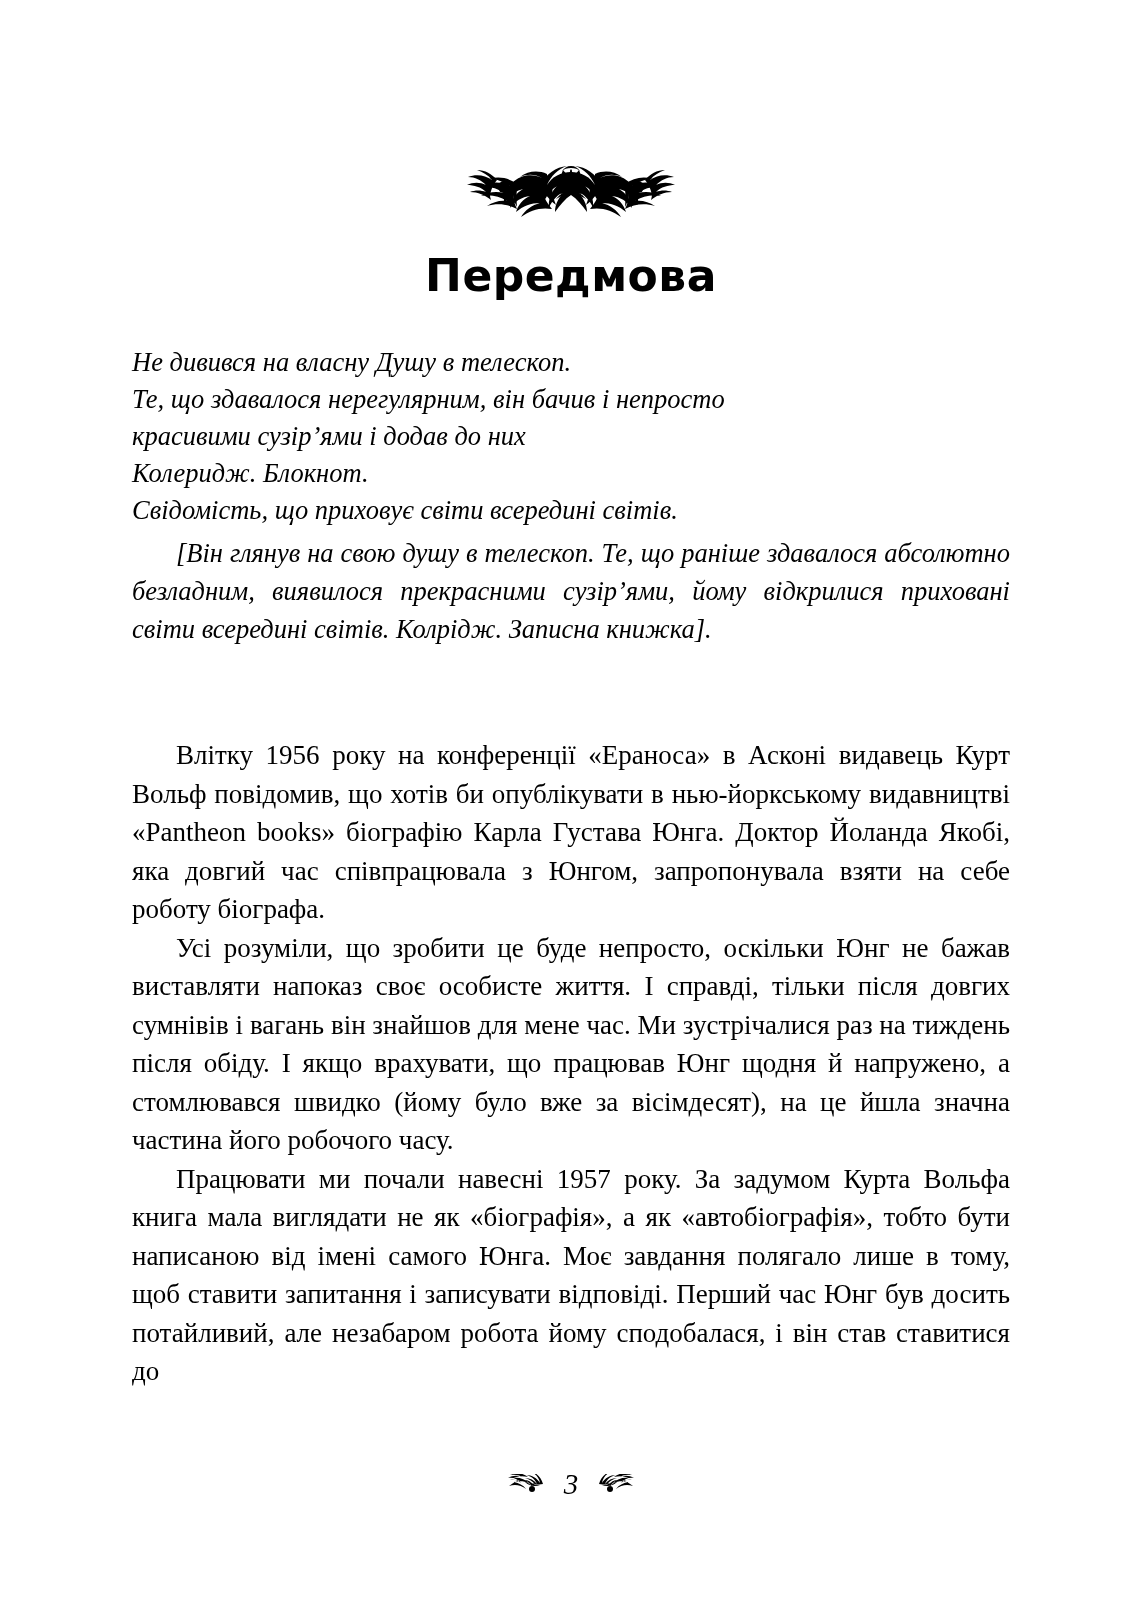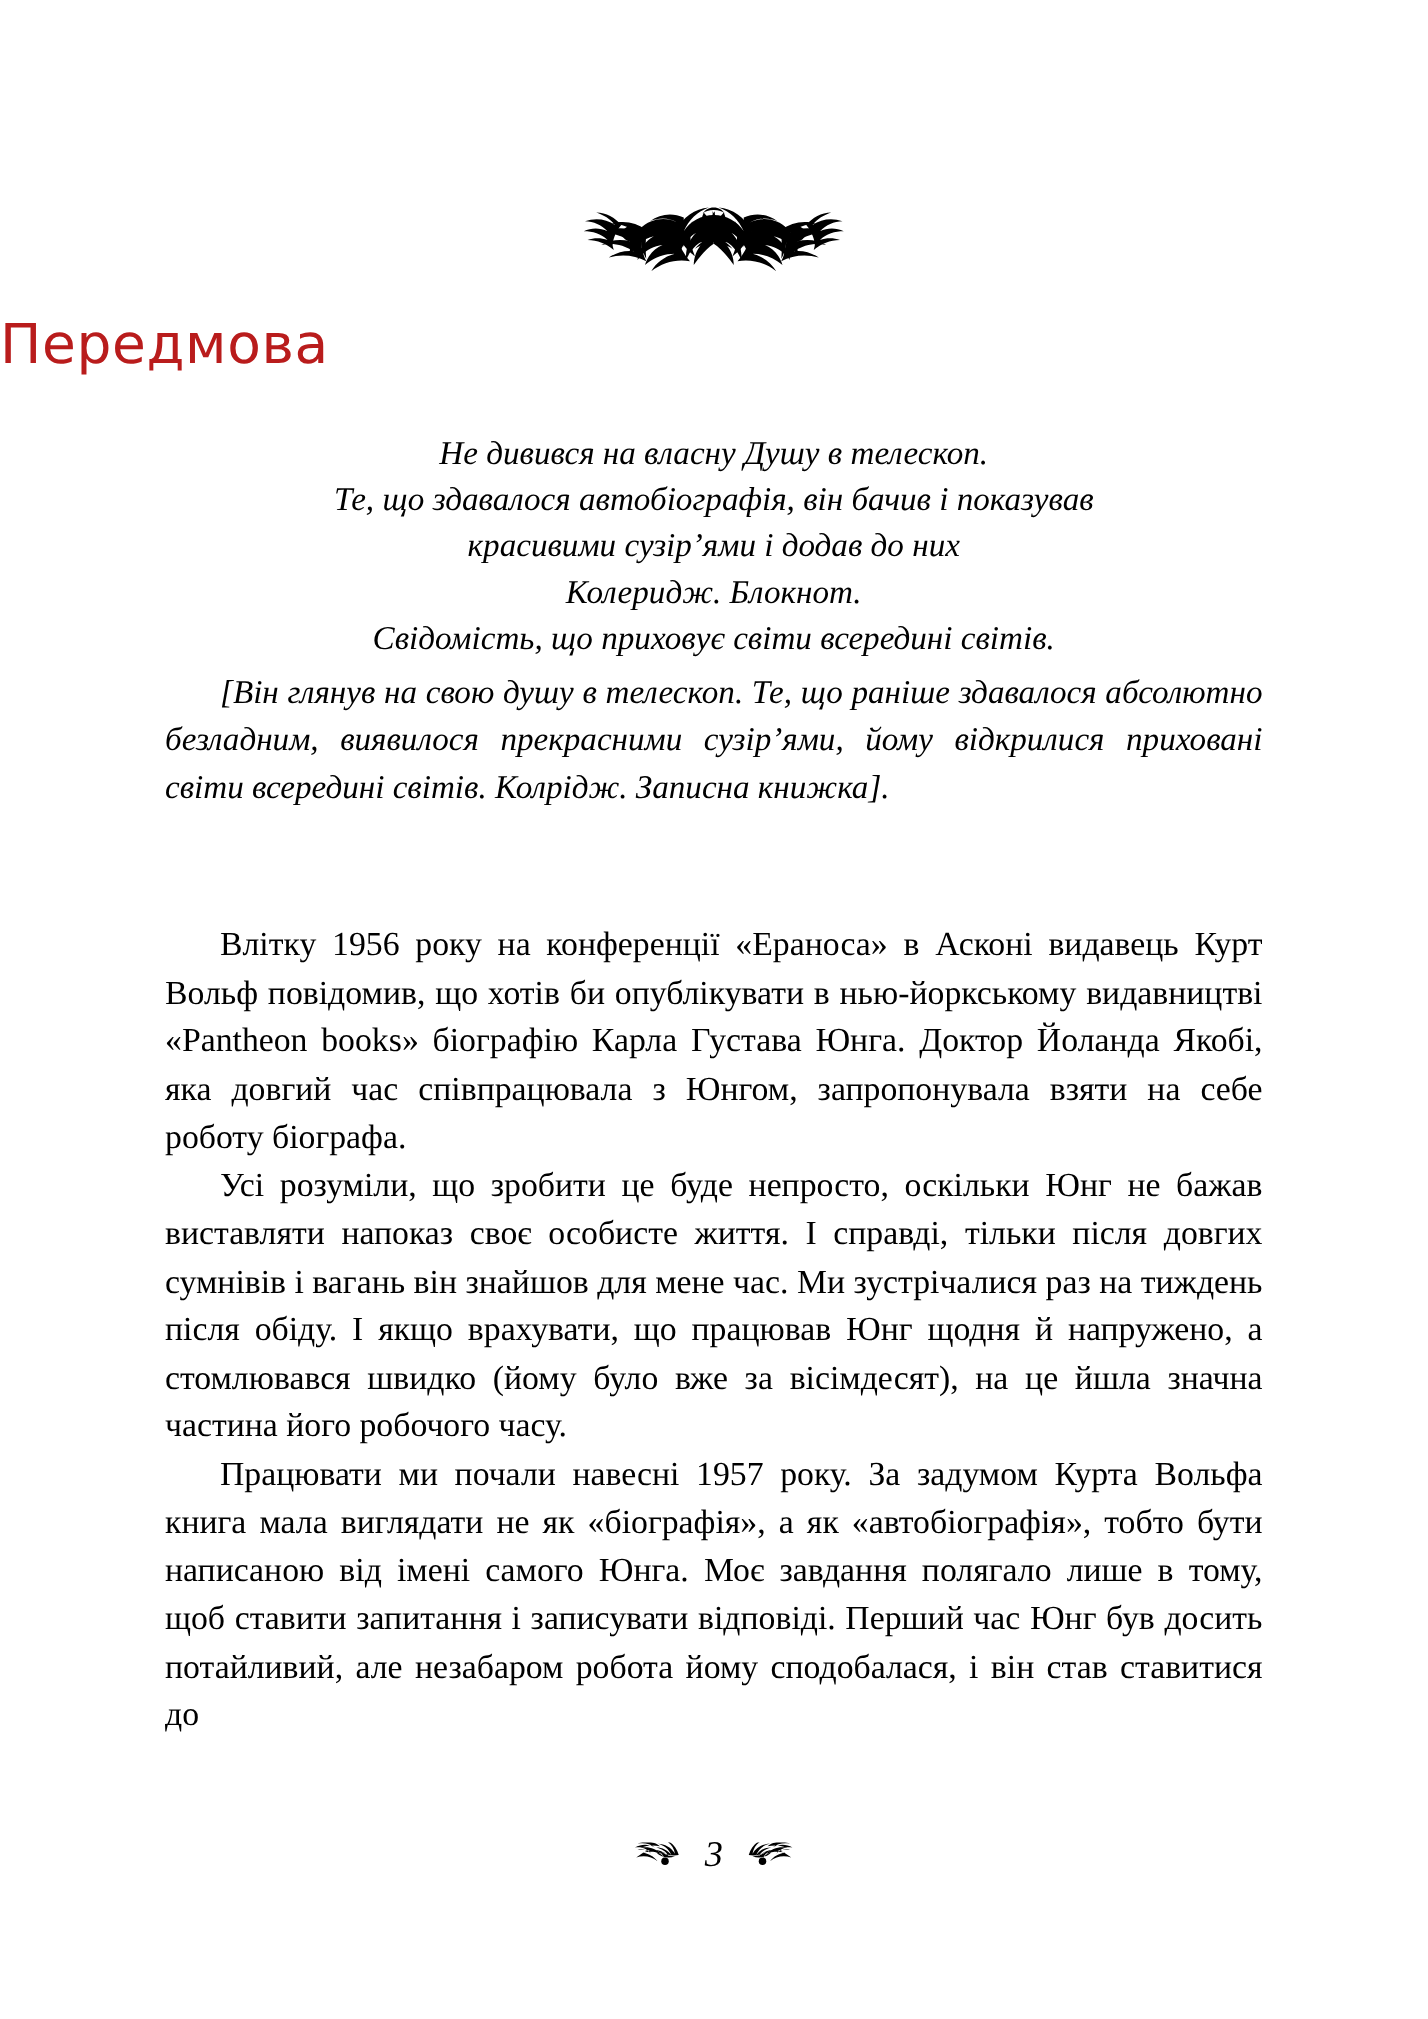--- a/index.html
+++ b/index.html
@@ -29,36 +29,36 @@
     align-items: center;
   }
   .ornament-top svg { display: block; }
 
   
   .chapter-title {
     position: absolute;
     left: 0;
     top: 252px;
     width: 100%;
-    text-align: left;
+    text-align: center;
     font-family: "DejaVu Sans", "Liberation Sans", sans-serif;
-    font-weight: normal;
+    font-weight: bold;
     font-size: 44px;
     letter-spacing: 0.5px;
-    color: #b91c1c;
+    color: #000000;
     line-height: 1.1;
   }
 
   
   .epigraph {
     position: absolute;
     left: 132px;
     top: 344px;
     width: 878px;
-    text-align: center;
+    text-align: left;
     font-style: italic;
     font-size: 26.5px;
     line-height: 37px;
   }
   .epigraph .line { display: block; white-space: nowrap; }
 
   
   .translation {
     position: absolute;
     left: 132px;
@@ -138,21 +138,21 @@
         <path d="M112 10c-2 4-2 8 0 12 2-4 5-6 8-6s6 2 8 6c2-4 2-8 0-12-2 3-5 5-8 5s-6-2-8-5z"></path>
         <path d="M120 20c-5 4-8 10-8 17 3-6 5-10 8-12 3 2 5 6 8 12 0-7-3-13-8-17z"></path>
       </g>
     </svg>
   </div>
 
   <div class="chapter-title">Передмова</div>
 
   <div class="epigraph">
     <span class="line">Не дивився на власну Душу в телескоп.</span>
-    <span class="line">Те, що здавалося автобіографія, він бачив і показував</span>
+    <span class="line">Те, що здавалося нерегулярним, він бачив і непросто</span>
     <span class="line">красивими сузір’ями і додав до них</span>
     <span class="line">Колеридж. Блокнот.</span>
     <span class="line">Свідомість, що приховує світи всередині світів.</span>
   </div>
 
   <div class="translation">[Він глянув на свою душу в телескоп. Те, що раніше здавалося абсолютно безладним, виявилося прекрасними сузір’ями, йому відкрилися приховані світи всередині світів. Колрідж. Записна книжка].</div>
 
   <div class="body-text">
     <p>Влітку 1956 року на конференції «Ераноса» в Асконі видавець Курт Вольф повідомив, що хотів би опублікувати в нью-йоркському видавництві «Pantheon books» біографію Карла Густава Юнга. Доктор Йоланда Якобі, яка довгий час співпрацювала з Юнгом, запропонувала взяти на себе роботу біографа.</p>
     <p>Усі розуміли, що зробити це буде непросто, оскільки Юнг не бажав виставляти напоказ своє особисте життя. І справді, тільки після довгих сумнівів і вагань він знайшов для мене час. Ми зустрічалися раз на тиждень після обіду. І якщо врахувати, що працював Юнг щодня й напружено, а стомлювався швидко (йому було вже за вісімдесят), на це йшла значна частина його робочого часу.</p>

